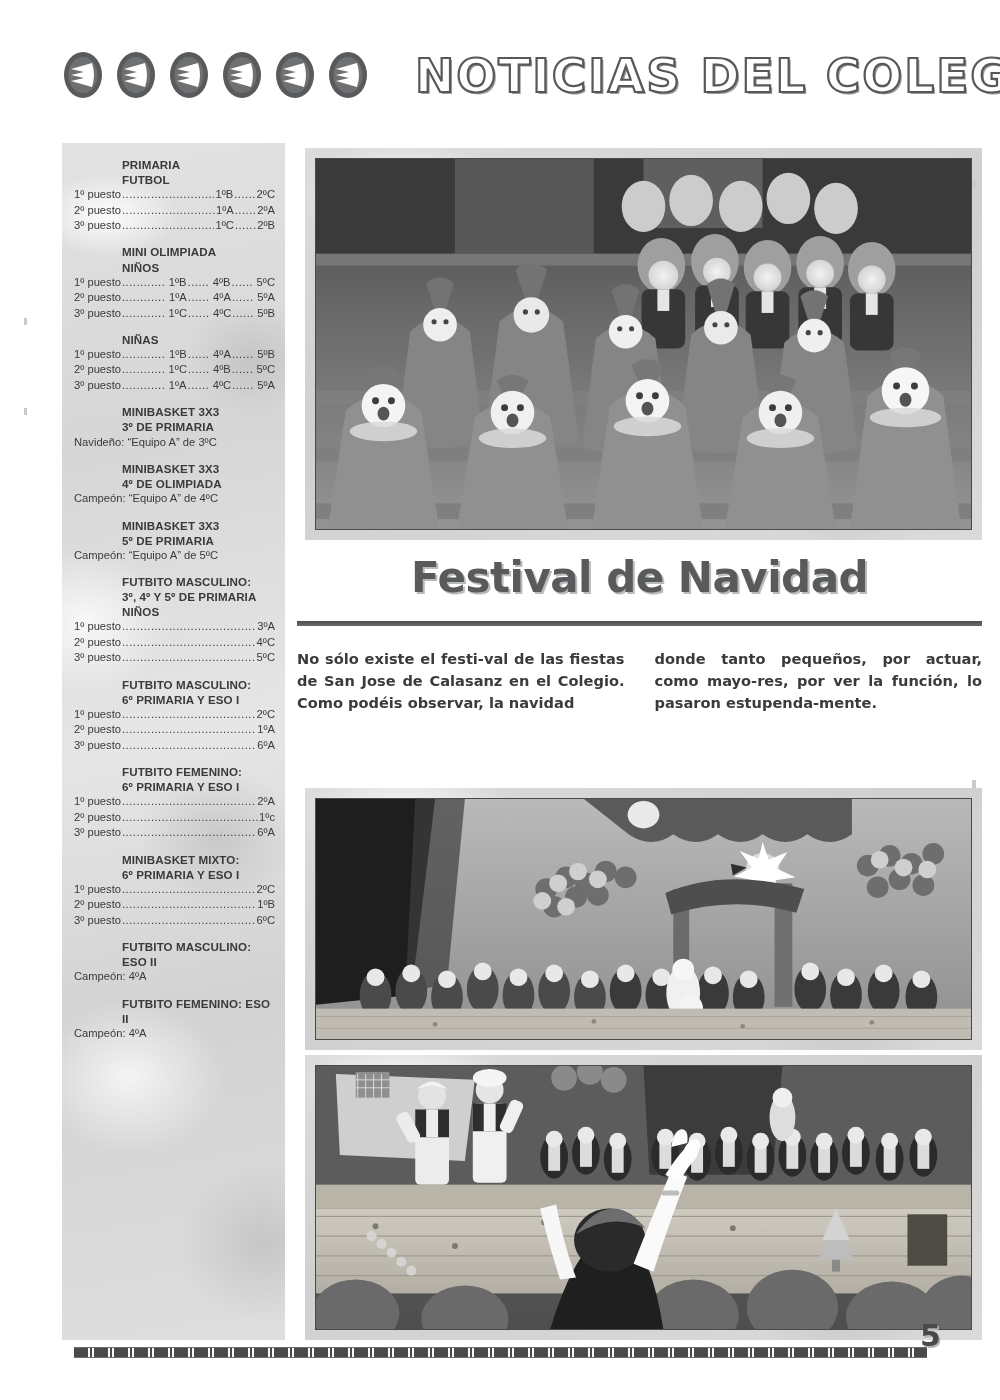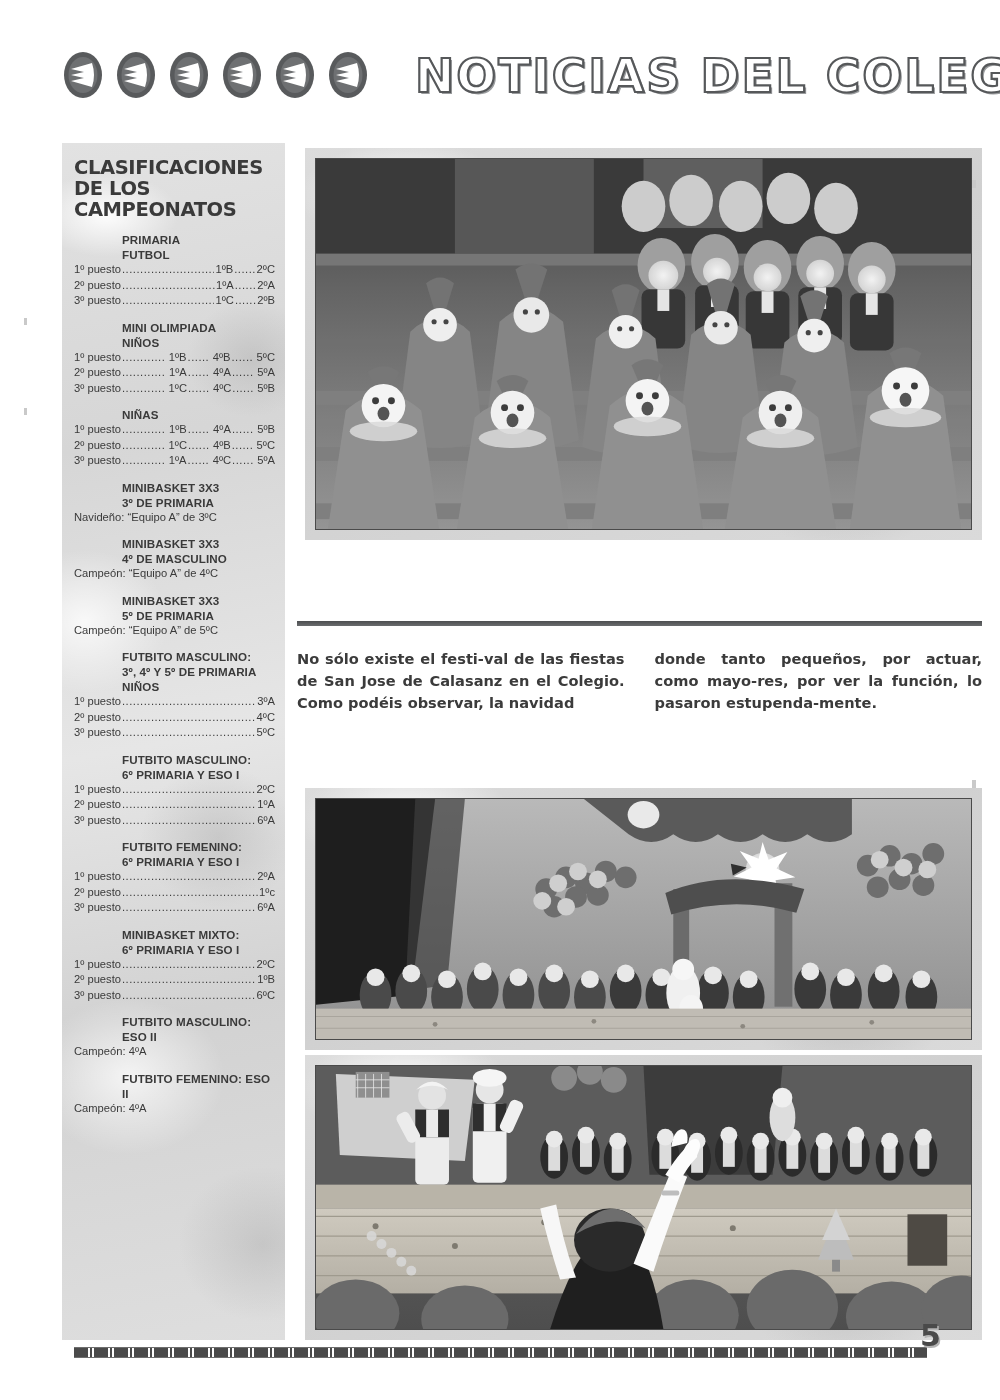--- a/index.html
+++ b/index.html
@@ -184,24 +184,20 @@
         <svg viewBox="0 0 42 50" class="orn">
           <ellipse cx="21" cy="25" rx="19" ry="23" fill="#585a5c"></ellipse>
           <ellipse cx="21" cy="25" rx="14.5" ry="18" fill="#6e7072"></ellipse>
           <path d="M30 13 L9 19 L22 22 L9 25 L22 28 L9 31 L30 37 Q34 25 30 13 Z" fill="#ffffff"></path>
         </svg>
       </div>
     <div class="masthead-title">NOTICIAS DEL COLEGIO</div>
   </div>
 
   <div class="sidebar">
-    <div class="side-title">
-      <div>CLASIFICACIONES</div>
-      <div>DE LOS CAMPEONATOS</div>
-    </div>
     <div id="sidebar-blocks">
         <div class="blk">
           <div class="blk-head">PRIMARIA</div>
           <div class="blk-head">FUTBOL</div>
           <div class="row">
             <span class="lbl">1º puesto</span>
             <span class="dots">..........................</span>
             <span class="val">1ºB</span>
             <span class="dots">......</span>
             <span class="val">2ºC</span>
@@ -282,21 +278,21 @@
             <span class="val">5ºA</span>
           </div>
         </div>
         <div class="blk">
           <div class="blk-head">MINIBASKET 3X3</div>
           <div class="blk-head">3º DE PRIMARIA</div>
           <div class="champ">Navideño: “Equipo A” de 3ºC</div>
         </div>
         <div class="blk">
           <div class="blk-head">MINIBASKET 3X3</div>
-          <div class="blk-head">4º DE MASCULINO</div>
+          <div class="blk-head">4º DE OLIMPIADA</div>
           <div class="champ">Campeón: “Equipo A” de 4ºC</div>
         </div>
         <div class="blk">
           <div class="blk-head">MINIBASKET 3X3</div>
           <div class="blk-head">5º DE PRIMARIA</div>
           <div class="champ">Campeón: “Equipo A” de 5ºC</div>
         </div>
         <div class="blk">
           <div class="blk-head">FUTBITO MASCULINO:</div>
           <div class="blk-head">3º, 4º Y 5º DE PRIMARIA</div>
@@ -532,20 +528,21 @@
           <ellipse cx="198" cy="283" rx="34" ry="10"></ellipse>
           <ellipse cx="334" cy="271" rx="34" ry="10"></ellipse>
           <ellipse cx="468" cy="283" rx="34" ry="10"></ellipse>
           <ellipse cx="594" cy="262" rx="36" ry="10"></ellipse>
         </g>
         <rect width="660" height="375" fill="#ffffff" opacity="0.06"></rect>
       </svg>
     </div>
   </div>
 
+  <div class="article-title">Festival de Navidad</div>
   <div class="article-rule"></div>
   <div class="columns">
     <div class="col">No sólo existe el festi-val de las fiestas de San Jose de Calasanz en el Colegio. Como podéis observar, la navidad</div>
     <div class="col">donde tanto pequeños, por actuar, como mayo-res, por ver la función, lo pasaron estupenda-mente.</div>
   </div>
 
   <div class="photo-mat" id="photo-mid">
     <div class="photo-frame">
       <svg viewBox="0 0 660 245" preserveAspectRatio="none">
         <defs>

